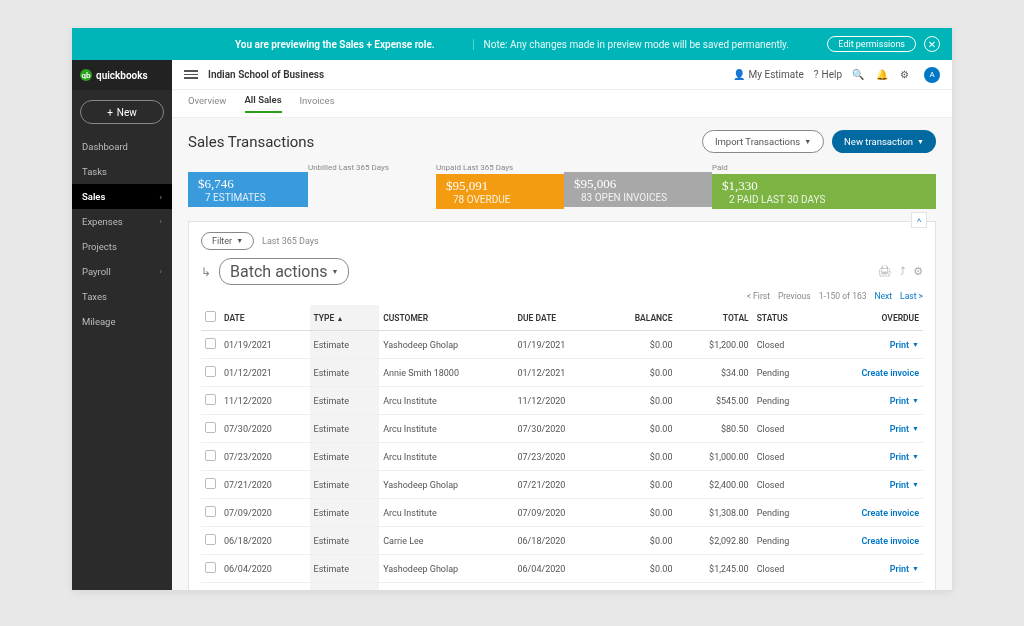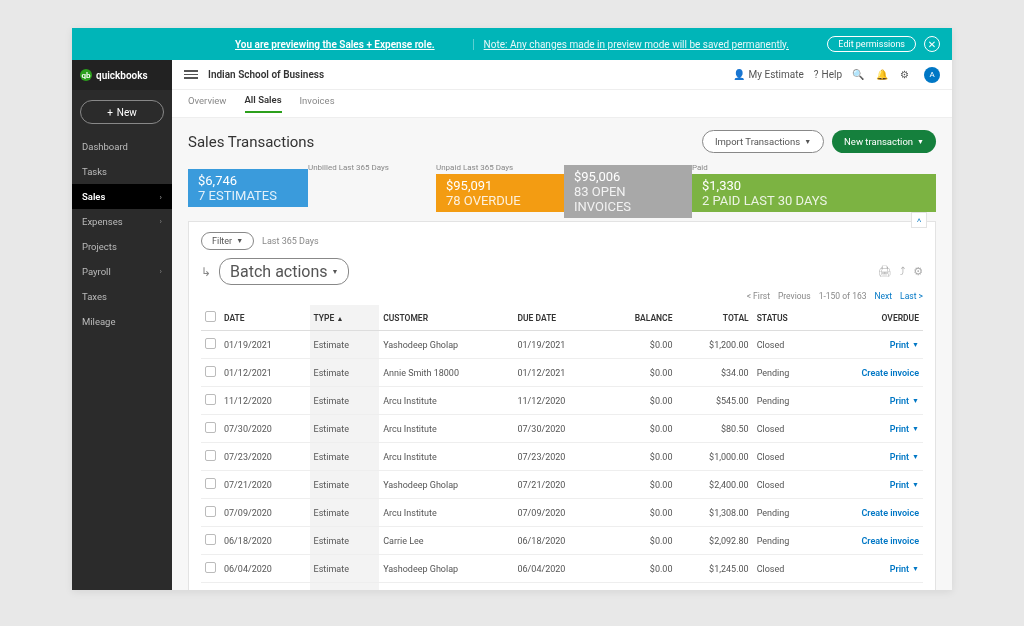--- a/index.html
+++ b/index.html
@@ -1,18 +1,18 @@
 <!DOCTYPE html>
 <html><head>
 <meta charset="utf-8">
 <style>
 * { margin: 0; padding: 0; box-sizing: border-box; font-family: -apple-system, BlinkMacSystemFont, "Segoe UI", Roboto, Arial, sans-serif; }
 body { background: #e8e8e8; display: flex; justify-content: center; align-items: flex-start; padding: 28px 0; }
 .app-frame { width: 880px; background: #fff; position: relative; box-shadow: 0 2px 8px rgba(0,0,0,0.08); overflow: hidden; }
-.preview-bar { background: #00b5b8; color: #fff; height: 32px; display: flex; align-items: center; justify-content: center; gap: 10px; font-size: 10px; position: relative; text-decoration: underline; }
+.preview-bar { background: #00b5b8; color: #fff; height: 32px; display: flex; align-items: center; justify-content: center; gap: 10px; font-size: 10px; position: relative; }
 .preview-bar .bold { font-weight: 600; }
 .preview-bar .note { opacity: 0.9; border-left: 1px solid rgba(255,255,255,0.4); padding-left: 10px; margin-left: 28px; }
 .preview-bar .edit-btn { position: absolute; right: 36px; border: 1px solid #fff; border-radius: 10px; padding: 2px 10px; font-size: 9px; cursor: pointer; }
 .preview-bar .close-x { position: absolute; right: 12px; width: 16px; height: 16px; border: 1.5px solid #fff; border-radius: 50%; display: flex; align-items: center; justify-content: center; font-size: 10px; cursor: pointer; }
 .shell { display: flex; height: 530px; }
 .sidebar { width: 100px; background: #2b2b2b; color: #ccc; flex-shrink: 0; }
 .logo-row { background: #222; height: 30px; display: flex; align-items: center; padding-left: 8px; gap: 4px; font-size: 10px; color: #fff; font-weight: 600; }
 .logo-circle { width: 12px; height: 12px; border-radius: 50%; background: #2ca01c; display:flex; align-items:center; justify-content:center; font-size:8px;}
 .new-btn { margin: 10px 8px; border: 1px solid #888; border-radius: 14px; height: 24px; display: flex; align-items: center; justify-content: center; gap: 4px; font-size: 10px; color: #fff; cursor: pointer; }
 .nav-item { padding: 7px 10px; font-size: 9.5px; color: #bbb; display: flex; align-items: center; justify-content: space-between; cursor: pointer; }
@@ -29,36 +29,36 @@
 .avatar { width: 16px; height: 16px; border-radius: 50%; background: #0077c5; color: #fff; font-size: 8px; display: flex; align-items: center; justify-content: center; }
 .subtabs { height: 28px; display: flex; align-items: center; gap: 18px; padding: 0 16px; border-bottom: 1px solid #eee; font-size: 9.5px; }
 .subtab { color: #888; cursor: pointer; padding-bottom: 6px; }
 .subtab.active { color: #333; font-weight: 600; border-bottom: 2px solid #2ca01c; }
 .content { flex: 1; background: #f7f7f7; padding: 12px 16px; overflow: hidden; }
 .page-head { display: flex; align-items: center; justify-content: space-between; margin-bottom: 10px; }
 .page-title { font-size: 15px; color: #333; }
 .head-btns { display: flex; gap: 8px; }
 .pill-btn { border-radius: 14px; padding: 5px 12px; font-size: 9.5px; cursor: pointer; display: flex; align-items: center; gap: 4px; }
 .pill-outline { border: 1px solid #888; color: #555; background: #fff; }
-.pill-green { background: #15803d; color: #fff; }
+.pill-green { background: #0369a1; color: #fff; }
 .tiles { display: flex; height: 44px; margin-bottom: 14px; }
 .tile-group { display: flex; flex-direction: column; }
 .tile-label { font-size: 8px; color: #888; height: 10px; margin-bottom: 2px; }
 .tile { flex: 1; color: #fff; padding: 4px 10px; display: flex; flex-direction: column; justify-content: center; }
-.tile .amt { font-size: 13px; }
-.tile .sub { font-size: 13px; opacity: 0.85; }
+.tile .amt { font-size: 13px; font-family: Liberation Serif, serif; }
+.tile .sub { font-size: 10px; opacity: 0.85; margin-left: 7px; }
 .t-blue { background: #3a9bdc; }
 .t-blue2 { background: #5aaee0; }
 .t-orange { background: #f39c12; }
 .t-gray { background: #a8a8a8; }
 .t-green { background: #7cb342; }
 .g1 { width: 120px; }
 .g2 { width: 128px; }
 .g3 { width: 128px; }
-.g4 { width: 128px; }
+.g4 { width: 148px; }
 .g5 { flex: 1; }
 .table-panel { background: #fff; border: 1px solid #e3e3e3; position: relative; padding: 10px 12px 0; }
 .expand-caret { position: absolute; top: -10px; right: 8px; width: 16px; height: 16px; background: #fff; border: 1px solid #e3e3e3; display:flex; align-items:center; justify-content:center; font-size:8px; color:#0077c5; cursor:pointer;}
 .filter-row { display: flex; align-items: center; gap: 8px; font-size: 9px; color: #888; margin-bottom: 8px; }
 .filter-btn { border: 1px solid #888; border-radius: 12px; padding: 3px 10px; color: #555; cursor: pointer; display:flex; gap:4px; align-items:center;}
 .batch-row { display: flex; align-items: center; gap: 8px; margin-bottom: 6px; }
 .batch-arrow { font-size: 12px; color: #888; }
 .toolbar-icons { margin-left: auto; display: flex; gap: 8px; color: #aaa; font-size: 11px; }
 .pager-row { display: flex; justify-content: flex-end; gap: 8px; font-size: 8.5px; color: #888; margin-bottom: 4px; }
 .pager-row .link { color: #0077c5; cursor: pointer; }

